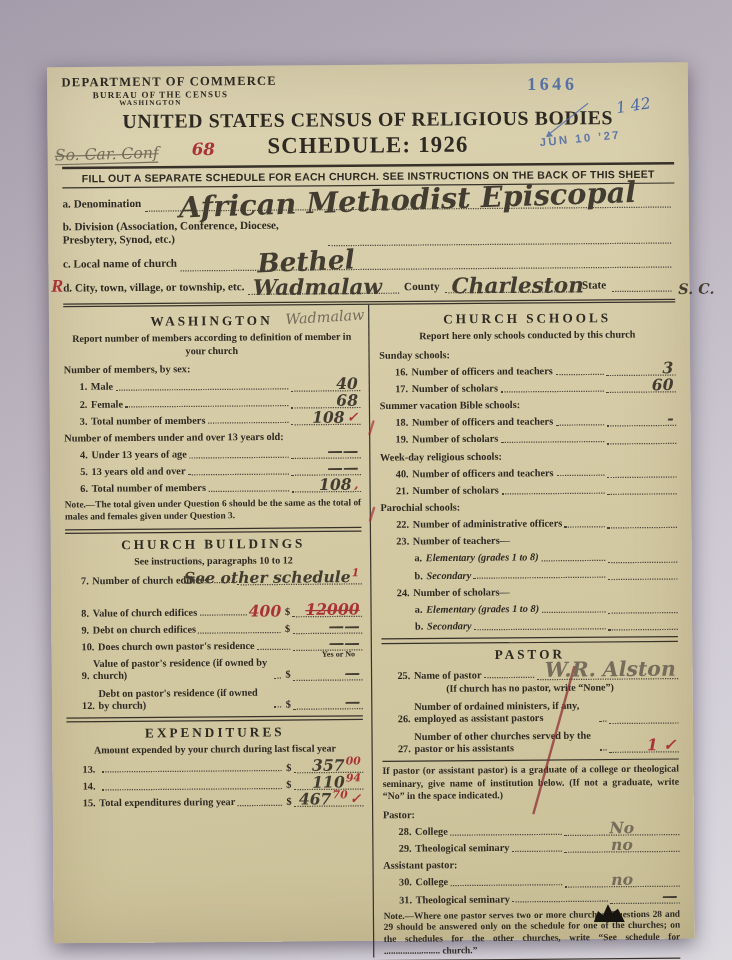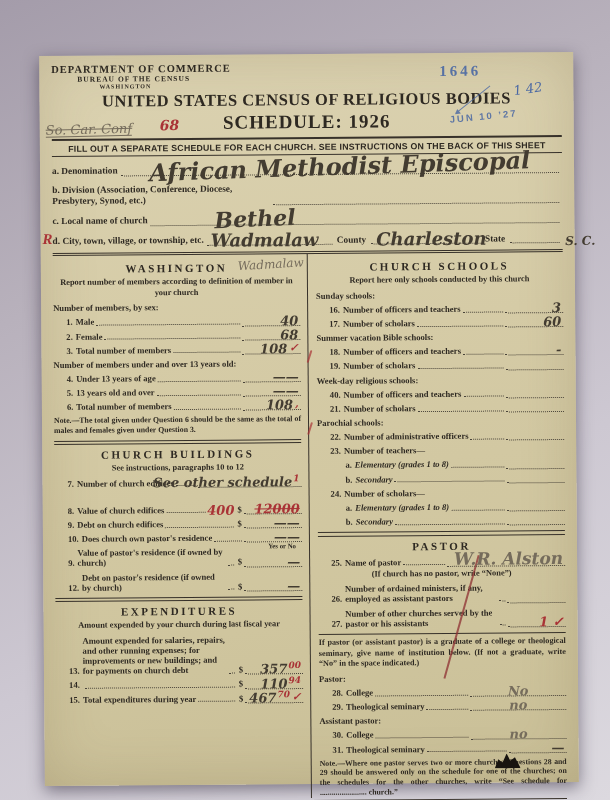--- a/index.html
+++ b/index.html
@@ -287,21 +287,20 @@
                 <span class="answrap">
                   <span class="ans-hand hand ink">—</span>
                 </span>
               </span>
             </div>
             <div class="rule2"></div>
             <div class="sec"><span>EXPENDITURES</span></div>
             <div class="sub">Amount expended by your church during last fiscal year</div>
             <div class="q ml1">
               <span class="num">13.</span>
-              <span class="text">Amount expended for salaries, repairs, and other running expenses; for improvements or new buildings; and for payments on church debt</span>
               <span class="leader"></span>
               <span class="dollar">$</span>
               <span class="ansbox">
                 <span class="answrap">
                   <span class="ans-hand hand ink">357</span>
                   <span class="sup hand red">00</span>
                 </span>
               </span>
             </div>
             <div class="q ml1">

